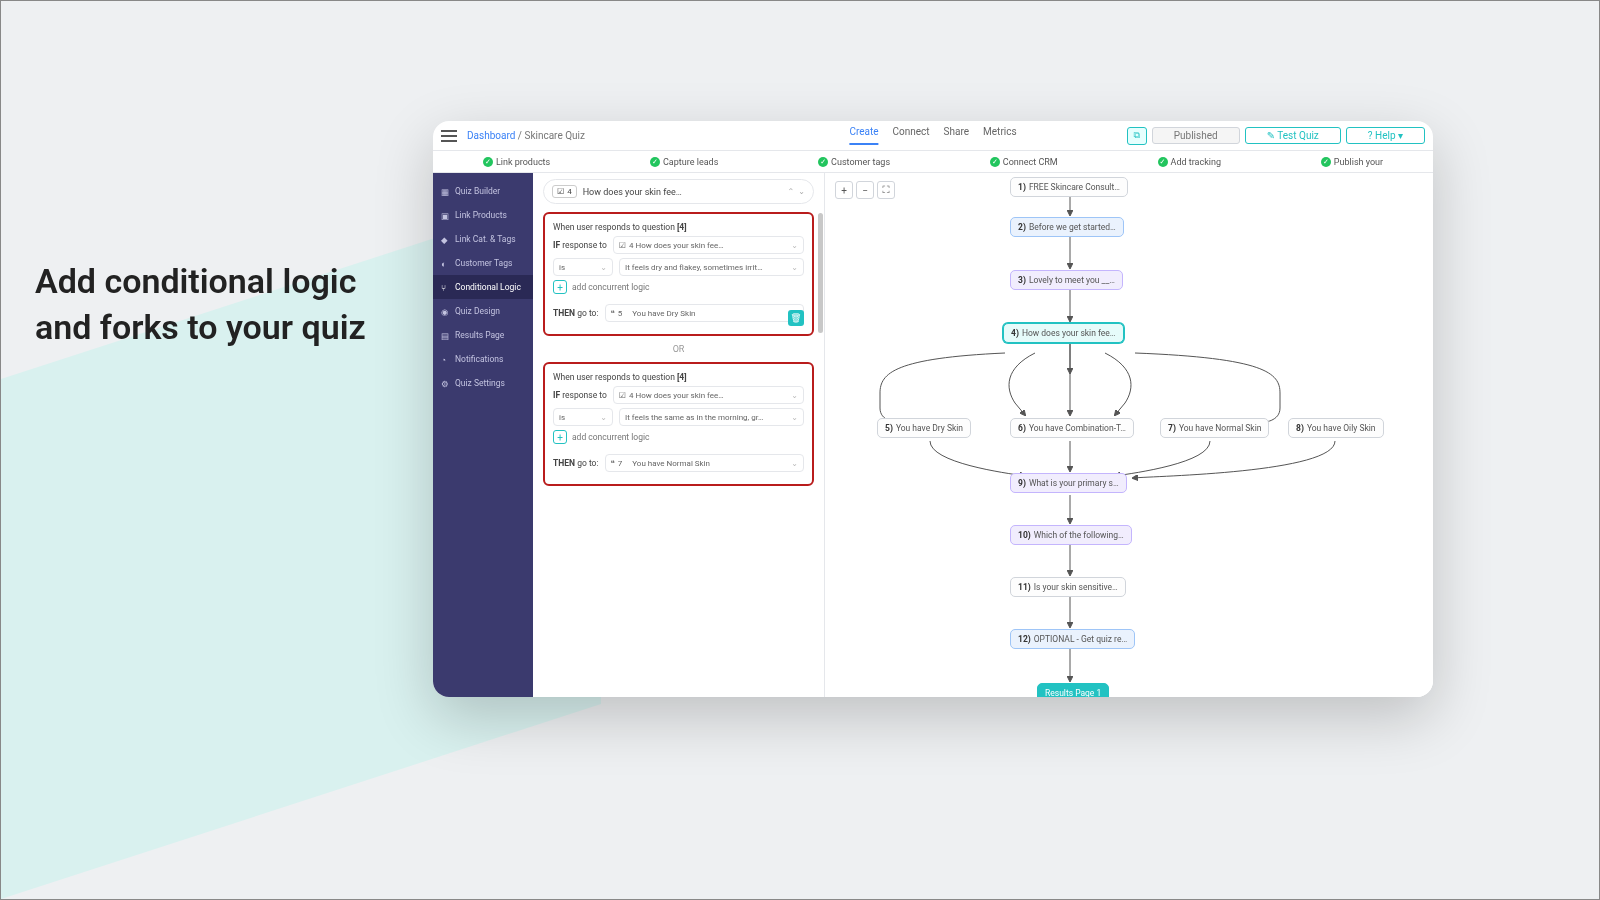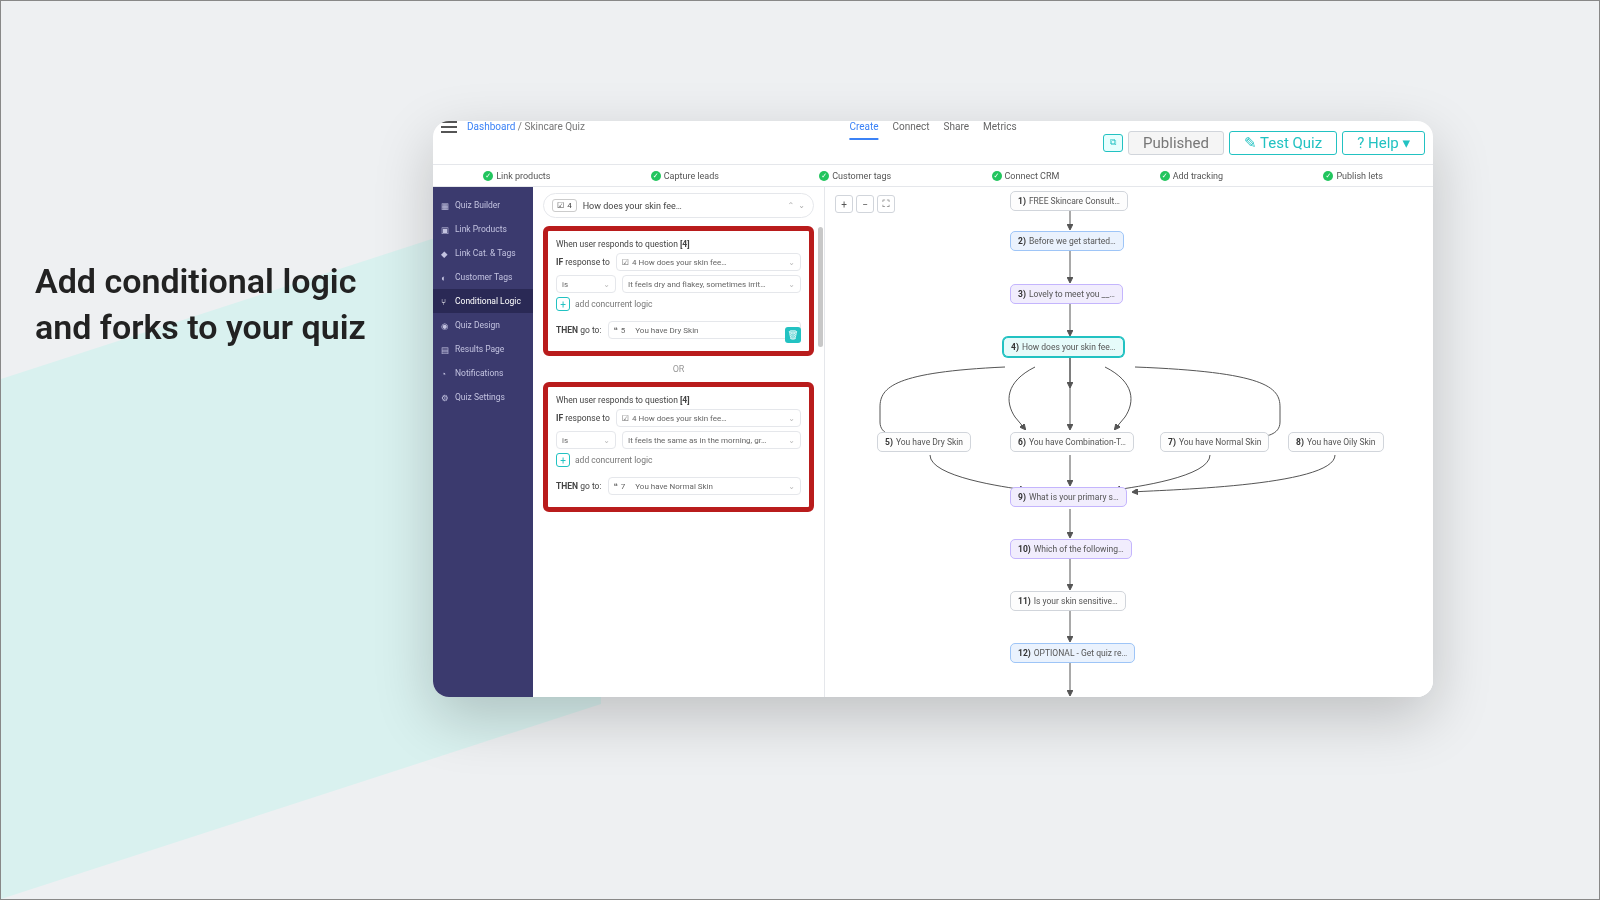--- a/index.html
+++ b/index.html
@@ -2,52 +2,52 @@
 <html><head>
 <meta charset="utf-8">
 <style>
 *{box-sizing:border-box;margin:0;padding:0;font-family:-apple-system,BlinkMacSystemFont,"Segoe UI",Roboto,sans-serif}
 body{width:1600px;height:900px;background:#eef0f2;position:relative;overflow:hidden;border:1px solid #888}
 .bg-shape{position:absolute;bottom:0;left:0;width:600px;height:520px;background:#d9f1ef;transform:skewY(-18deg);transform-origin:bottom left;z-index:0}
 .hero{position:absolute;left:34px;top:258px;width:400px;z-index:2}
 .hero h1{font-size:34px;font-weight:600;line-height:1.35;color:#222;margin-bottom:28px}
 .hero p{font-size:19px;line-height:1.95;color:#333}
 .app{position:absolute;left:432px;top:120px;width:1000px;height:576px;background:#fff;border-radius:16px;box-shadow:0 20px 60px rgba(0,0,0,.2);overflow:hidden;z-index:3}
-.topbar{height:44px;display:flex;padding:0 8px;border-bottom:1px solid #e5e7eb;font-size:10px}
+.topbar{height:30px;display:flex;align-items:center;padding:0 8px;border-bottom:1px solid #e5e7eb;font-size:10px}
 .hamburger{width:16px;height:12px;display:flex;flex-direction:column;justify-content:space-between;margin-right:10px;cursor:pointer}
 .hamburger span{height:2px;background:#555}
 .crumbs{color:#777}
 .crumbs .link{color:#3b82f6}
 .topnav{margin-left:auto;margin-right:auto;display:flex;gap:14px;position:absolute;left:50%;transform:translateX(-50%)}
 .topnav span{color:#666;padding-bottom:6px;cursor:pointer}
 .topnav .active{color:#3b82f6;border-bottom:2px solid #3b82f6}
 .topright{margin-left:auto;display:flex;gap:5px;align-items:center}
 .iconbtn{width:20px;height:18px;border:1px solid #22c2c2;border-radius:3px;background:#e6fffe;display:flex;align-items:center;justify-content:center;color:#22c2c2;font-size:9px}
-.pill{border:1px solid #d1d5db;border-radius:3px;padding:2px 14px;font-size:15px;color:#777;background:#f5f5f5}
+.pill{border:1px solid #d1d5db;border-radius:3px;padding:2px 21px;font-size:10px;color:#777;background:#f5f5f5}
 .pill.teal{border-color:#22c2c2;color:#22c2c2;background:#fff}
 .pill.help{border-color:#22c2c2;color:#22c2c2;background:#fff}
 .progressbar{height:22px;display:flex;align-items:center;justify-content:space-around;border-bottom:1px solid #e5e7eb;font-size:9px;color:#555}
 .pstep{display:flex;align-items:center;gap:3px}
 .pcheck{width:10px;height:10px;border-radius:50%;background:#22c55e;color:#fff;display:flex;align-items:center;justify-content:center;font-size:7px}
 .body{display:flex;height:calc(100% - 52px)}
 .sidebar{width:100px;background:#3b3a6e;color:#c3c3e0;font-size:8.5px;padding-top:6px}
 .sitem{display:flex;align-items:center;gap:5px;padding:7px 8px;cursor:pointer}
 .sitem.active{background:#2a2955;color:#fff}
 .sicon{width:9px;height:9px;display:inline-block}
 .logic-panel{width:292px;border-right:1px solid #e5e7eb;position:relative;overflow:hidden}
 .lp-head{padding:10px 10px 6px;font-size:9px;color:#444}
 .lp-head b{font-weight:700;letter-spacing:.3px}
 .lp-head .howlink{color:#3b82f6;margin-left:4px}
 .qrow{margin:6px 10px;border:1px solid #e5e7eb;border-radius:14px;padding:5px 8px;display:flex;align-items:center;gap:6px;font-size:9px;color:#444}
 .qbadge{border:1px solid #ccc;border-radius:3px;padding:1px 4px;font-size:8px;display:flex;gap:3px;align-items:center}
 .qrow .arrows{margin-left:auto;display:flex;gap:4px;color:#aaa;font-size:8px}
 .tabs{display:flex;gap:12px;padding:4px 10px 0;font-size:8.5px;border-bottom:1px solid #e5e7eb}
 .tabs span{padding-bottom:4px;color:#888;cursor:pointer}
 .tabs .on{color:#3b82f6;border-bottom:2px solid #3b82f6}
-.rulecard{margin:8px 10px;border:5px solid #b91c1c;border-radius:6px;padding:8px;font-size:8.5px;color:#444;position:relative}
+.rulecard{margin:8px 10px;border:2px solid #b91c1c;border-radius:6px;padding:8px;font-size:8.5px;color:#444;position:relative}
 .rline{display:flex;align-items:center;gap:6px;margin:4px 0}
 .sel{flex:1;border:1px solid #e5e7eb;border-radius:4px;padding:3px 5px;font-size:8px;color:#666;display:flex;align-items:center;gap:3px;background:#fff;min-height:18px}
 .sel .chev{margin-left:auto;color:#bbb;font-size:8px}
 .sel.sm{flex:0 0 60px}
 .addcon{display:flex;align-items:center;gap:5px;color:#777;margin-top:4px}
 .plusbox{width:14px;height:14px;border:1px solid #22c2c2;border-radius:3px;color:#22c2c2;display:flex;align-items:center;justify-content:center;font-size:10px}
 .trash{position:absolute;right:8px;bottom:8px;width:16px;height:16px;background:#22c2c2;border-radius:3px;color:#fff;display:flex;align-items:center;justify-content:center;font-size:9px}
 .orsep{text-align:center;font-size:9px;color:#999;margin:4px 0}
 .scrollthumb{position:absolute;right:1px;top:40px;width:5px;height:120px;background:#c8c8c8;border-radius:3px}
 .canvas{flex:1;position:relative;background:#fff}
@@ -120,21 +120,21 @@
     <div class="pstep">
         <span class="pcheck">✓</span>
         <span>Connect CRM</span>
       </div>
     <div class="pstep">
         <span class="pcheck">✓</span>
         <span>Add tracking</span>
       </div>
     <div class="pstep">
         <span class="pcheck">✓</span>
-        <span>Publish lets</span>
+        <span>Publish your</span>
       </div>
   </div>
 
   <div class="body">
     <div class="sidebar">
       <div class="sitem">
           <span class="sicon">▦</span>
           <span>Quiz Builder</span>
         </div>
       <div class="sitem">

